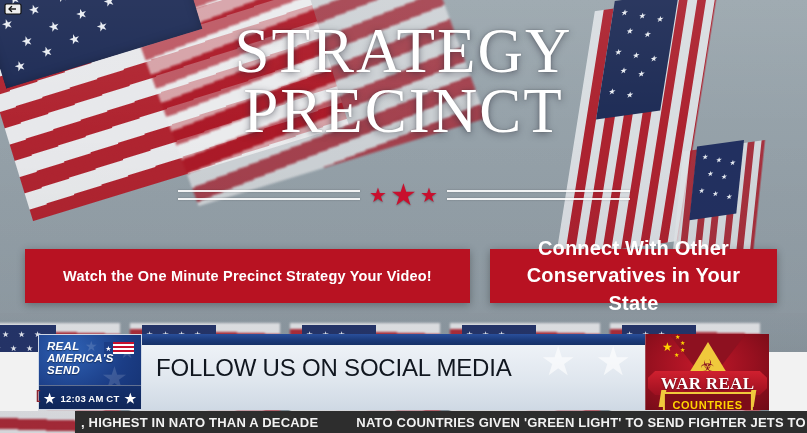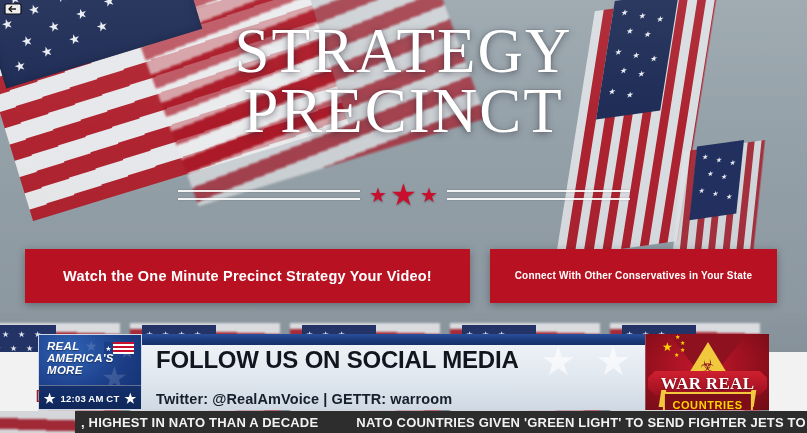--- a/index.html
+++ b/index.html
@@ -137,21 +137,21 @@
     background:#b81222;
     color:#fff; text-align:center;
     display:flex; align-items:center; justify-content:center;
     box-shadow:0 2px 8px rgba(0,0,0,.30);
     font-weight:700; letter-spacing:.2px;
   }
   .ctaL{ left:25px; top:249px; width:445px; height:54px; }
   .ctaR{ left:490px; top:249px; width:287px; height:54px; }
   .cta .inner{ line-height:1.38; font-size:14.5px; padding:0 10px; }
   .ctaL .inner{ font-size:14.5px; }
-  .ctaR .inner{ font-size:10px; }
+  .ctaR .inner{ font-size:20px; }
 
   
   .lower3{
     position:absolute; left:38px; bottom:23px; width:731px; height:76px;
     z-index:9; display:flex; align-items:stretch;
   }
   .ravlogo{
     width:104px; flex:0 0 104px; position:relative;
     border:1px solid #cfd8e6;
     background:radial-gradient(ellipse at 30% 20%, #2f62b5 0%, #1b3d86 55%, #14306d 100%);
@@ -197,21 +197,21 @@
     background:linear-gradient(180deg,#eef2f7 0%,#dfe6ee 55%,#cfd9e4 100%);
     display:flex; flex-direction:column; justify-content:center;
     padding:0 0 0 14px;
   }
   .l3main .wm{
     position:absolute; right:10px; top:-4px; color:rgba(255,255,255,.62);
     font-size:40px; line-height:1; letter-spacing:4px; pointer-events:none;
   }
   .l3head{
     position:relative; z-index:2;
-    font-size:24px; font-weight:700; color:#10161f; letter-spacing:-.2px;
+    font-size:24px; font-weight:400; color:#10161f; letter-spacing:-.2px;
     line-height:1.02; margin-bottom:18px;
   }
   .l3sub{
     position:relative; z-index:2;
     font-size:14.5px; font-weight:800; color:#15202c; letter-spacing:.1px;
   }
 
   
   .warroom{
     flex:0 0 124px; width:124px; position:relative; overflow:hidden;
@@ -447,36 +447,35 @@
 
       <div class="ravtop">
         <div class="ravflag">
           <div class="fc">
               <span>★</span>
             </div>
           <div class="fs"></div>
         </div>
         <div class="ravtext">REAL</div>
         <div class="ravtext">AMERICA'S</div>
-        <div class="ravtext">MORE</div>
+        <div class="ravtext">SEND</div>
       </div>
 
       <div class="ravtime">
         <span class="tstar">★</span>
         <span>12:03 AM CT</span>
         <span class="tstar">★</span>
       </div>
     </div>
 
     <div class="l3body">
       <div class="l3bar"></div>
       <div class="l3main">
         <div class="wm">★ ★</div>
         <div class="l3head">FOLLOW US ON SOCIAL MEDIA</div>
-        <div class="l3sub">Twitter: @RealAmVoice  |  GETTR: warroom</div>
       </div>
     </div>
 
     <div class="warroom">
       <div class="wrshield"></div>
       <div class="wrtri"></div>
       <div class="wrbio">☣</div>
       <div class="wrstars">
         <span class="big">★</span>
         <span class="sm" style="left:13px; top:-3px;">★</span>

